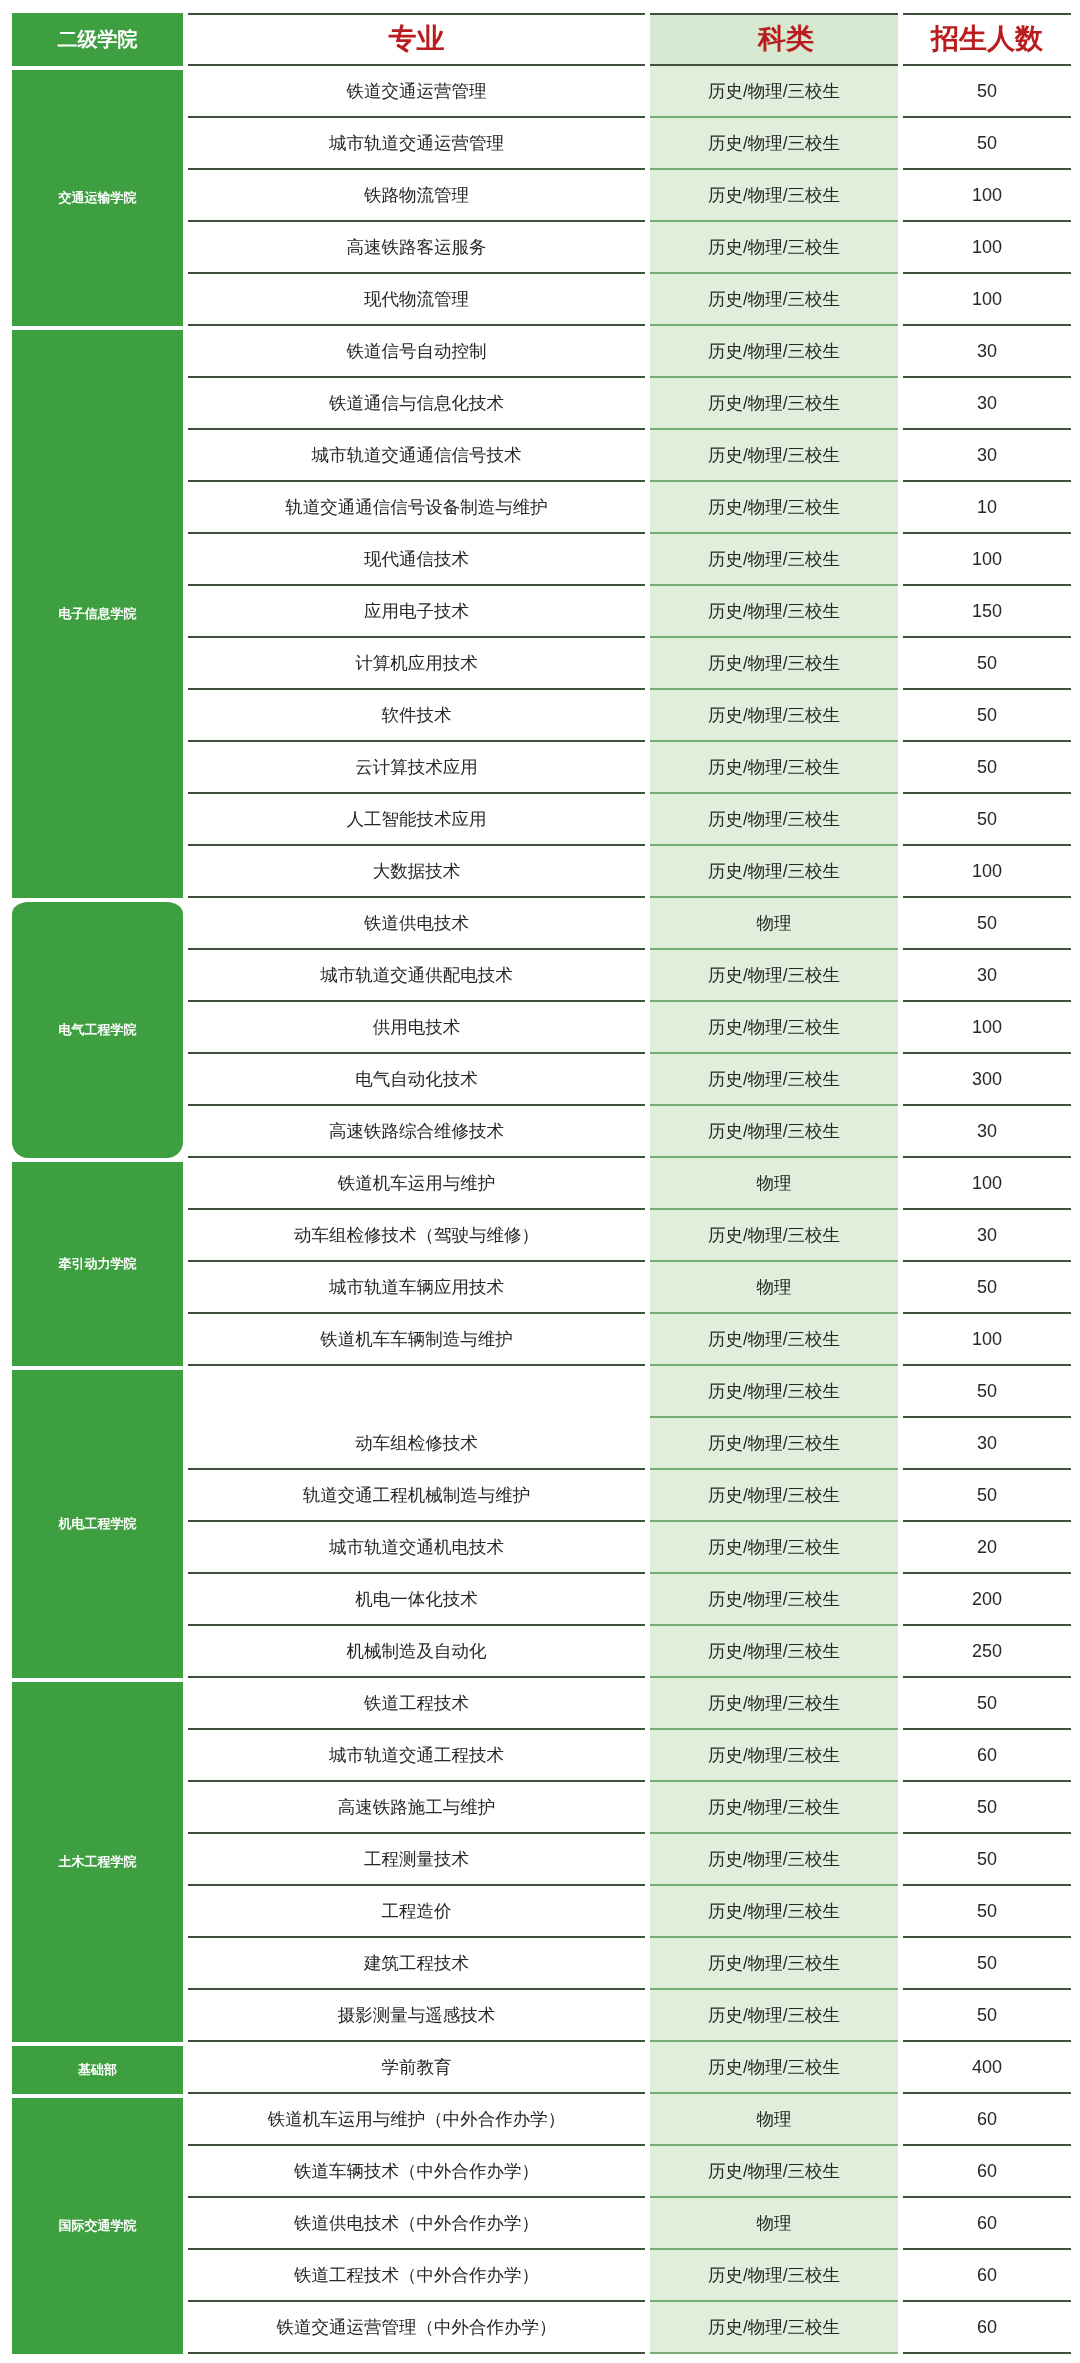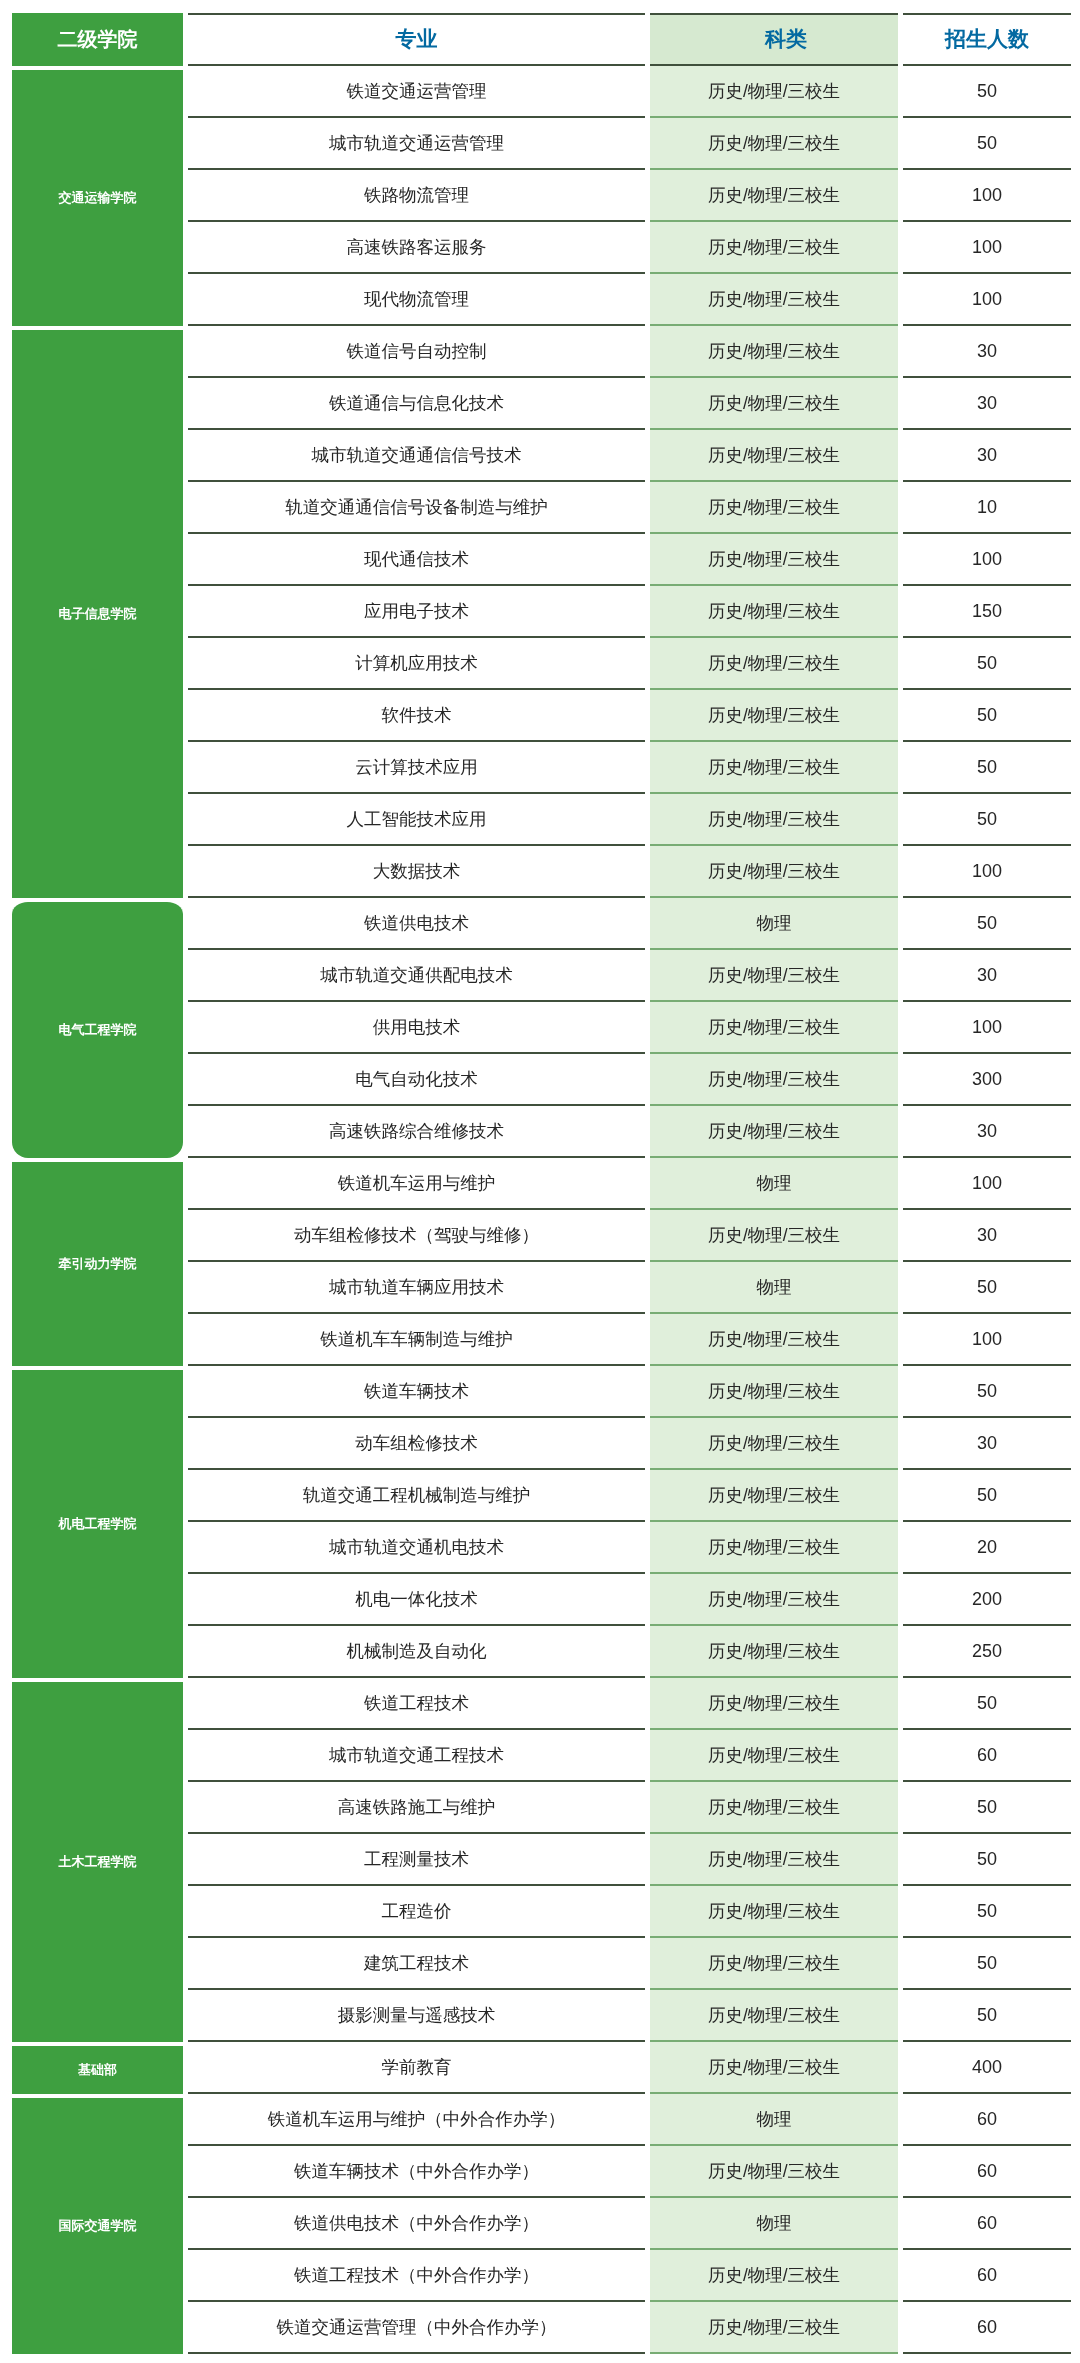--- a/index.html
+++ b/index.html
@@ -20,22 +20,22 @@
   .cell {
     display: flex;
     align-items: center;
     justify-content: center;
     text-align: center;
     line-height: 1.15;
   }
   
   .hdr {
     font-weight: bold;
-    font-size: 21px;
-    color: #0369a1;
+    font-size: 28px;
+    color: #b91c1c;
     border-top: 2px solid #40503c;
     border-bottom: 2px solid #40503c;
     background: #ffffff;
   }
   .hdr-college {
     background: #3e9f40;
     color: #ffffff;
     font-weight: bold;
     font-size: 20px;
     border: none;
@@ -147,21 +147,20 @@
       <div class="cell major" style="grid-area: 24 / 2;">动车组检修技术（驾驶与维修）</div>
       <div class="cell cat" style="grid-area: 24 / 3;">历史/物理/三校生</div>
       <div class="cell count" style="grid-area: 24 / 4;">30</div>
       <div class="cell major" style="grid-area: 25 / 2;">城市轨道车辆应用技术</div>
       <div class="cell cat" style="grid-area: 25 / 3;">物理</div>
       <div class="cell count" style="grid-area: 25 / 4;">50</div>
       <div class="cell major" style="grid-area: 26 / 2;">铁道机车车辆制造与维护</div>
       <div class="cell cat" style="grid-area: 26 / 3;">历史/物理/三校生</div>
       <div class="cell count" style="grid-area: 26 / 4;">100</div>
       <div class="cell college" style="grid-area: 27 / 1 / span 6;">机电工程学院</div>
-      <div class="cell major" style="grid-area: 27 / 2;">铁道车辆技术</div>
       <div class="cell cat" style="grid-area: 27 / 3;">历史/物理/三校生</div>
       <div class="cell count" style="grid-area: 27 / 4;">50</div>
       <div class="cell major" style="grid-area: 28 / 2;">动车组检修技术</div>
       <div class="cell cat" style="grid-area: 28 / 3;">历史/物理/三校生</div>
       <div class="cell count" style="grid-area: 28 / 4;">30</div>
       <div class="cell major" style="grid-area: 29 / 2;">轨道交通工程机械制造与维护</div>
       <div class="cell cat" style="grid-area: 29 / 3;">历史/物理/三校生</div>
       <div class="cell count" style="grid-area: 29 / 4;">50</div>
       <div class="cell major" style="grid-area: 30 / 2;">城市轨道交通机电技术</div>
       <div class="cell cat" style="grid-area: 30 / 3;">历史/物理/三校生</div>

